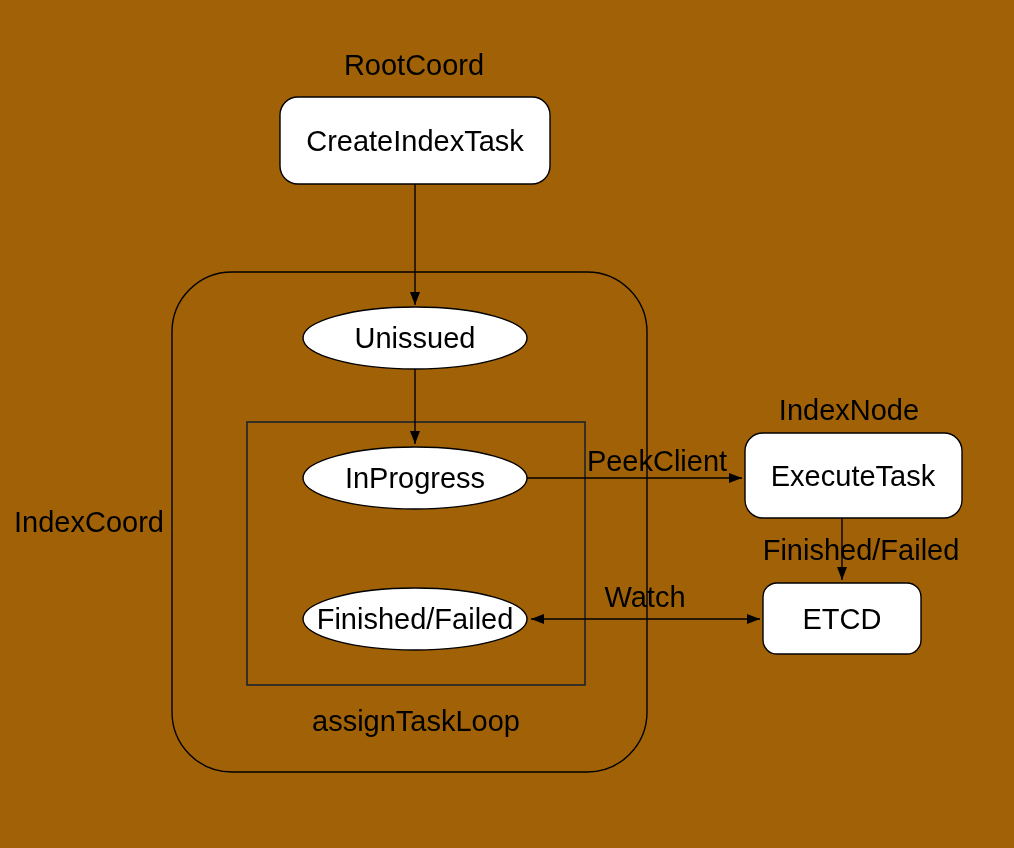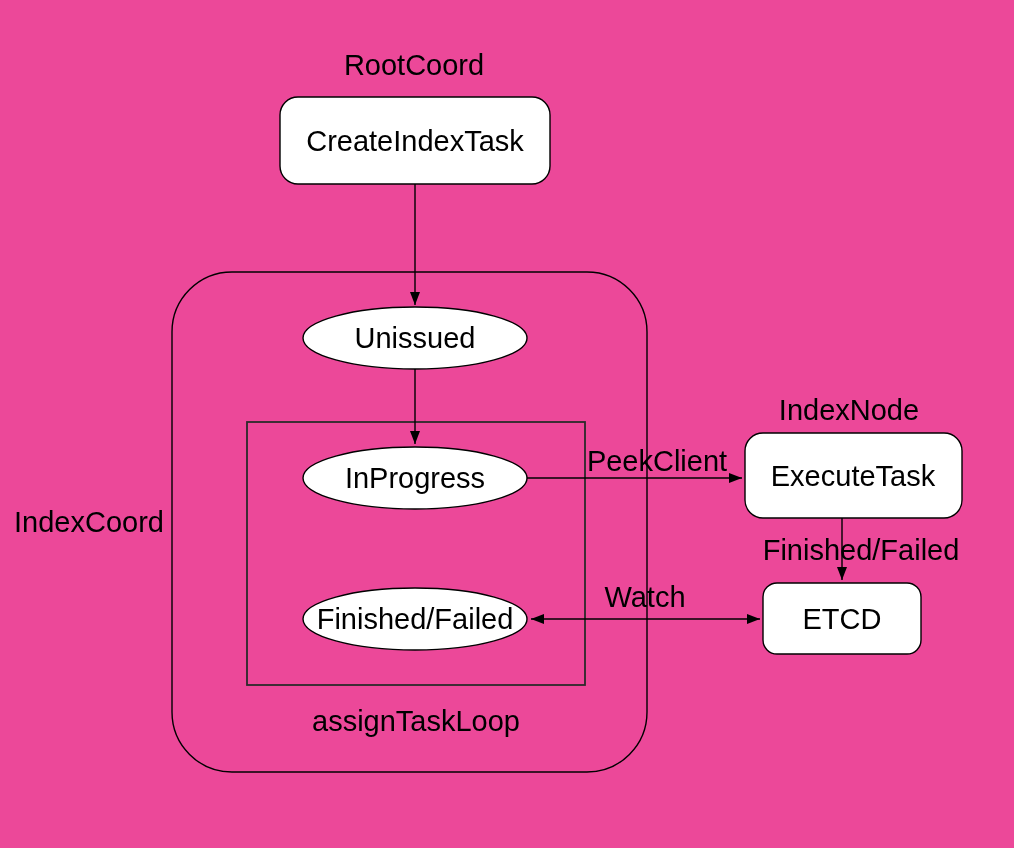--- a/index.html
+++ b/index.html
@@ -4,21 +4,21 @@
 <style>
   html, body {
     margin: 0;
     padding: 0;
     background: #ffffff;
   }
   #stage {
     position: relative;
     width: 1014px;
     height: 848px;
-    background: #ec4899;
+    background: #a16207;
     overflow: hidden;
   }
   svg { display: block; }
   text {
     font-family: "Liberation Sans", "DejaVu Sans", sans-serif;
     font-size: 29px;
     fill: #000000;
   }
   .node-shape {
     fill: #ffffff;

